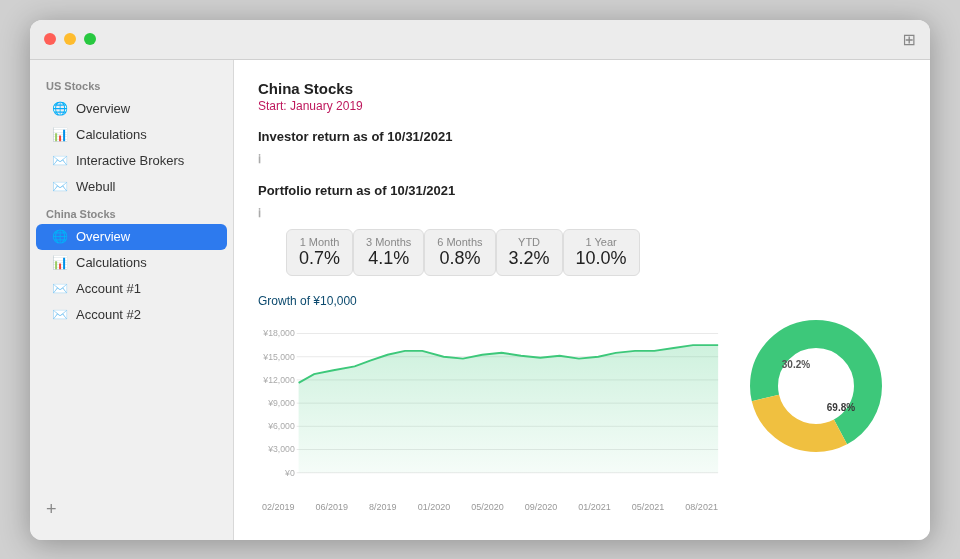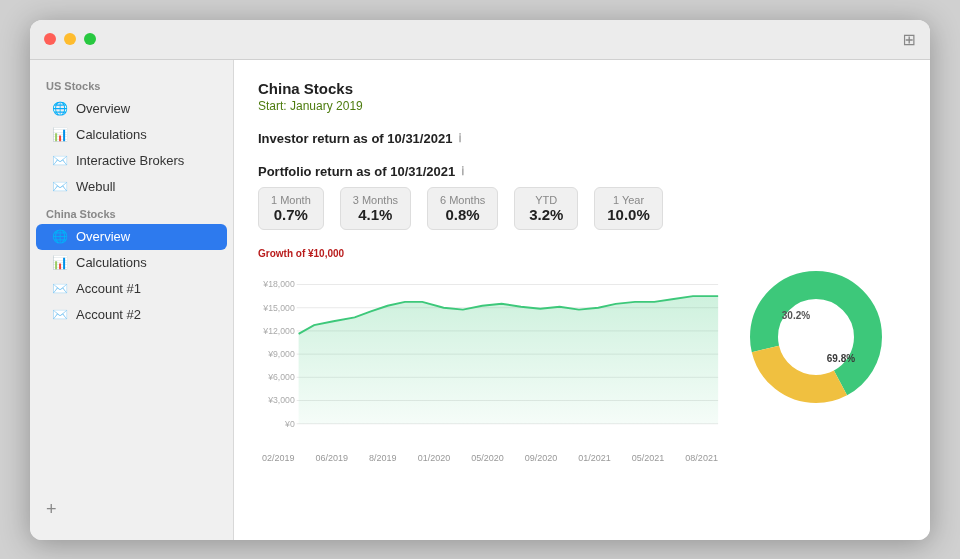--- a/index.html
+++ b/index.html
@@ -101,32 +101,33 @@
       overflow-y: auto;
       background: #fff;
     }
     .page-title {
       font-size: 15px;
       font-weight: 600;
       color: #222;
     }
     .page-subtitle {
       font-size: 12px;
-      color: #4d7c0f;
+      color: #be185d;
       margin-top: 2px;
     }
     .section-header {
       font-size: 13px;
       font-weight: 600;
       color: #222;
       margin-top: 16px;
       margin-bottom: 8px;
       display: flex;
-      align-items: flex-end;
+      align-items: flex-start;
       gap: 6px;
+      flex-direction: column;
     }
     .info-icon {
       color: #aaa;
       font-size: 12px;
       cursor: pointer;
     }
     .investor-badge {
       display: inline-block;
       background: #f0f0f0;
       border: 1px solid #ddd;
@@ -137,43 +138,44 @@
     }
     .investor-badge .badge-value {
       font-size: 15px;
       font-weight: 700;
       color: #1a9e45;
       display: block;
       margin-top: 1px;
     }
     .period-buttons {
       display: flex;
-      gap: 16px;
+      gap: 0;
       margin-top: 8px;
+      margin-left: 28px;
     }
     .period-btn {
       background: #f0f0f0;
       border: 1px solid #ddd;
       border-radius: 6px;
       padding: 6px 12px;
       font-size: 12px;
       color: #555;
       cursor: pointer;
       text-align: center;
       min-width: 64px;
     }
     .period-btn .period-label { font-size: 11px; color: #888; display: block; }
-    .period-btn .period-value { font-size: 15px; font-weight: 700; color: #222; display: block; }
+    .period-btn .period-value { font-size: 18px; font-weight: 400; color: #222; display: block; }
     .chart-section {
       margin-top: 18px;
     }
     .chart-section-title {
-      font-size: 10px;
-      font-weight: 700;
-      color: #b91c1c;
+      font-size: 12px;
+      font-weight: 400;
+      color: #0c4a6e;
       margin-bottom: 8px;
     }
     .chart-area {
       display: flex;
       gap: 4px;
       align-items: flex-start;
     }
     .line-chart-container {
       flex: 1;
       height: 200px;

